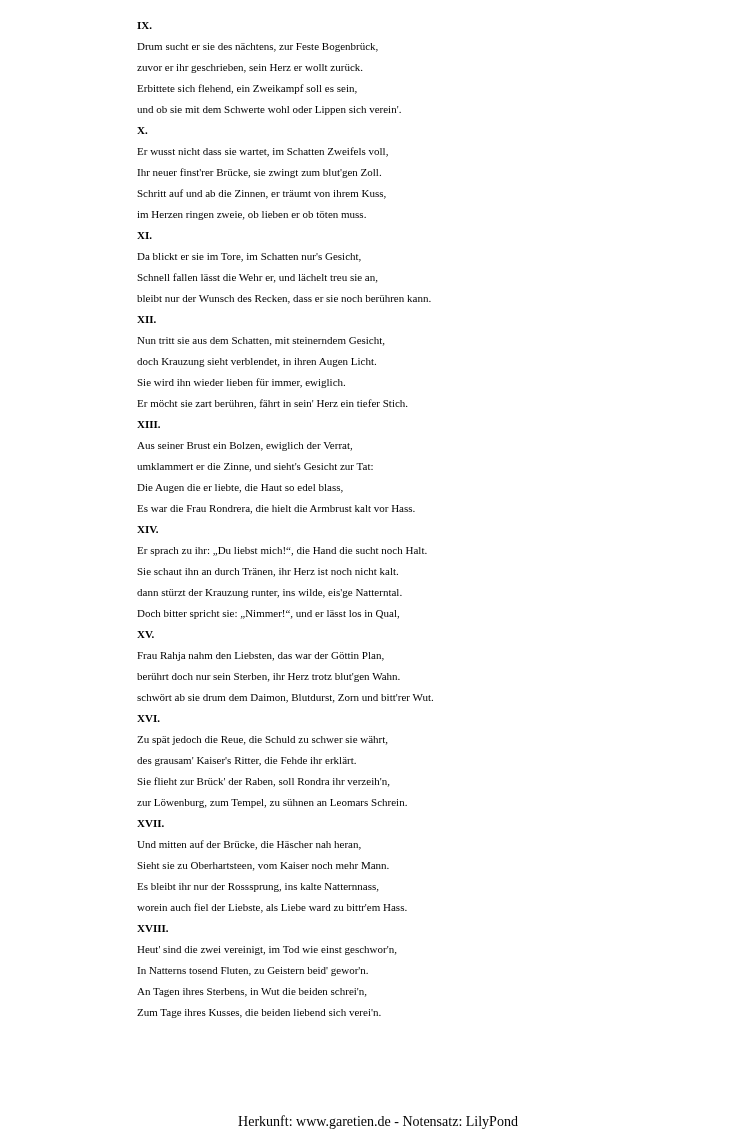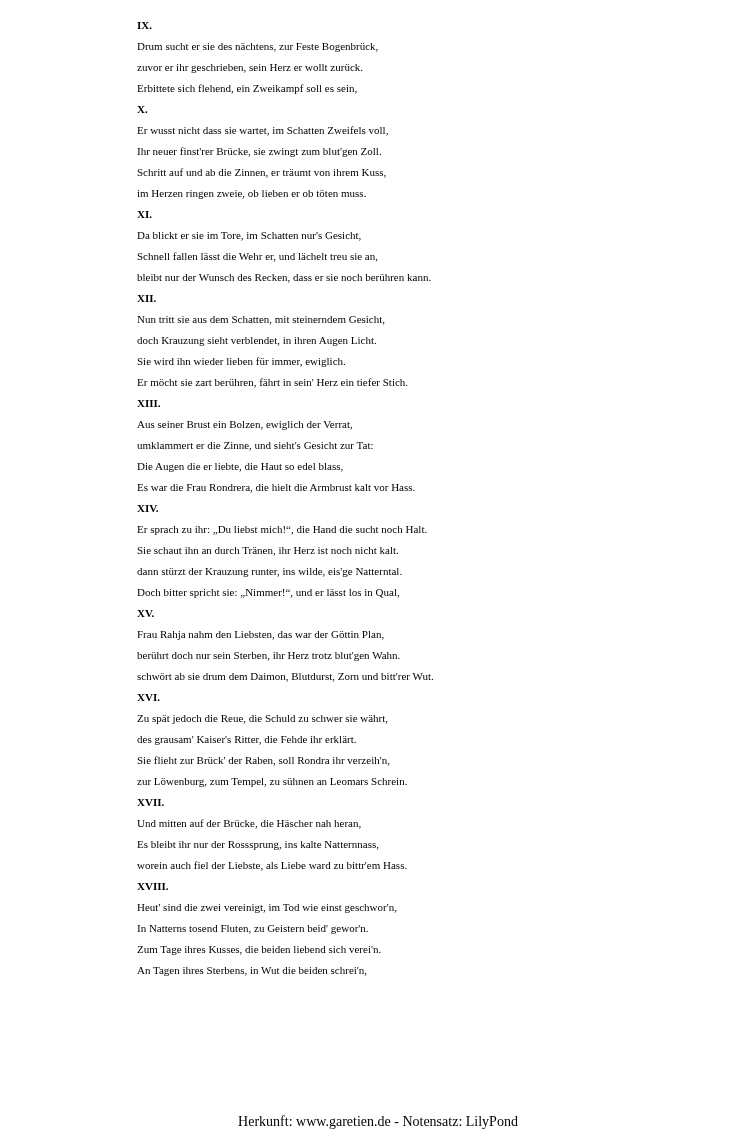--- a/index.html
+++ b/index.html
@@ -41,20 +41,21 @@
 </style>
 </head>
 <body>
 
 <div class="poem">
   <div class="stanza">
     <div class="stanza-number">IX.</div>
   <div class="verse-line">Drum sucht er sie des nächtens, zur Feste Bogenbrück,</div>
       <div class="verse-line">zuvor er ihr geschrieben, sein Herz er wollt zurück.</div>
       <div class="verse-line">Erbittete sich flehend, ein Zweikampf soll es sein,</div>
+      <div class="verse-line">und ob sie mit dem Schwerte wohl oder Lippen sich verein'.</div>
     </div>
 
   <div class="stanza">
     <div class="stanza-number">X.</div>
   <div class="verse-line">Er wusst nicht dass sie wartet, im Schatten Zweifels voll,</div>
       <div class="verse-line">Ihr neuer finst'rer Brücke, sie zwingt zum blut'gen Zoll.</div>
       <div class="verse-line">Schritt auf und ab die Zinnen, er träumt von ihrem Kuss,</div>
       <div class="verse-line">im Herzen ringen zweie, ob lieben er ob töten muss.</div>
     </div>
 
@@ -100,26 +101,27 @@
     <div class="stanza-number">XVI.</div>
   <div class="verse-line">Zu spät jedoch die Reue, die Schuld zu schwer sie währt,</div>
       <div class="verse-line">des grausam' Kaiser's Ritter, die Fehde ihr erklärt.</div>
       <div class="verse-line">Sie flieht zur Brück' der Raben, soll Rondra ihr verzeih'n,</div>
       <div class="verse-line">zur Löwenburg, zum Tempel, zu sühnen an Leomars Schrein.</div>
     </div>
 
   <div class="stanza">
     <div class="stanza-number">XVII.</div>
   <div class="verse-line">Und mitten auf der Brücke, die Häscher nah heran,</div>
+      <div class="verse-line">Sieht sie zu Oberhartsteen, vom Kaiser noch mehr Mann.</div>
       <div class="verse-line">Es bleibt ihr nur der Rosssprung, ins kalte Natternnass,</div>
       <div class="verse-line">worein auch fiel der Liebste, als Liebe ward zu bittr'em Hass.</div>
     </div>
 
   <div class="stanza">
     <div class="stanza-number">XVIII.</div>
   <div class="verse-line">Heut' sind die zwei vereinigt, im Tod wie einst geschwor'n,</div>
       <div class="verse-line">In Natterns tosend Fluten, zu Geistern beid' gewor'n.</div>
+      <div class="verse-line">An Tagen ihres Sterbens, in Wut die beiden schrei'n,</div>
       <div class="verse-line">Zum Tage ihres Kusses, die beiden liebend sich verei'n.</div>
-      <div class="verse-line">An Tagen ihres Sterbens, in Wut die beiden schrei'n,</div>
     </div>
 </div>
 
 <div class="footer">Herkunft: www.garetien.de - Notensatz: LilyPond</div>
 
 </body></html>

